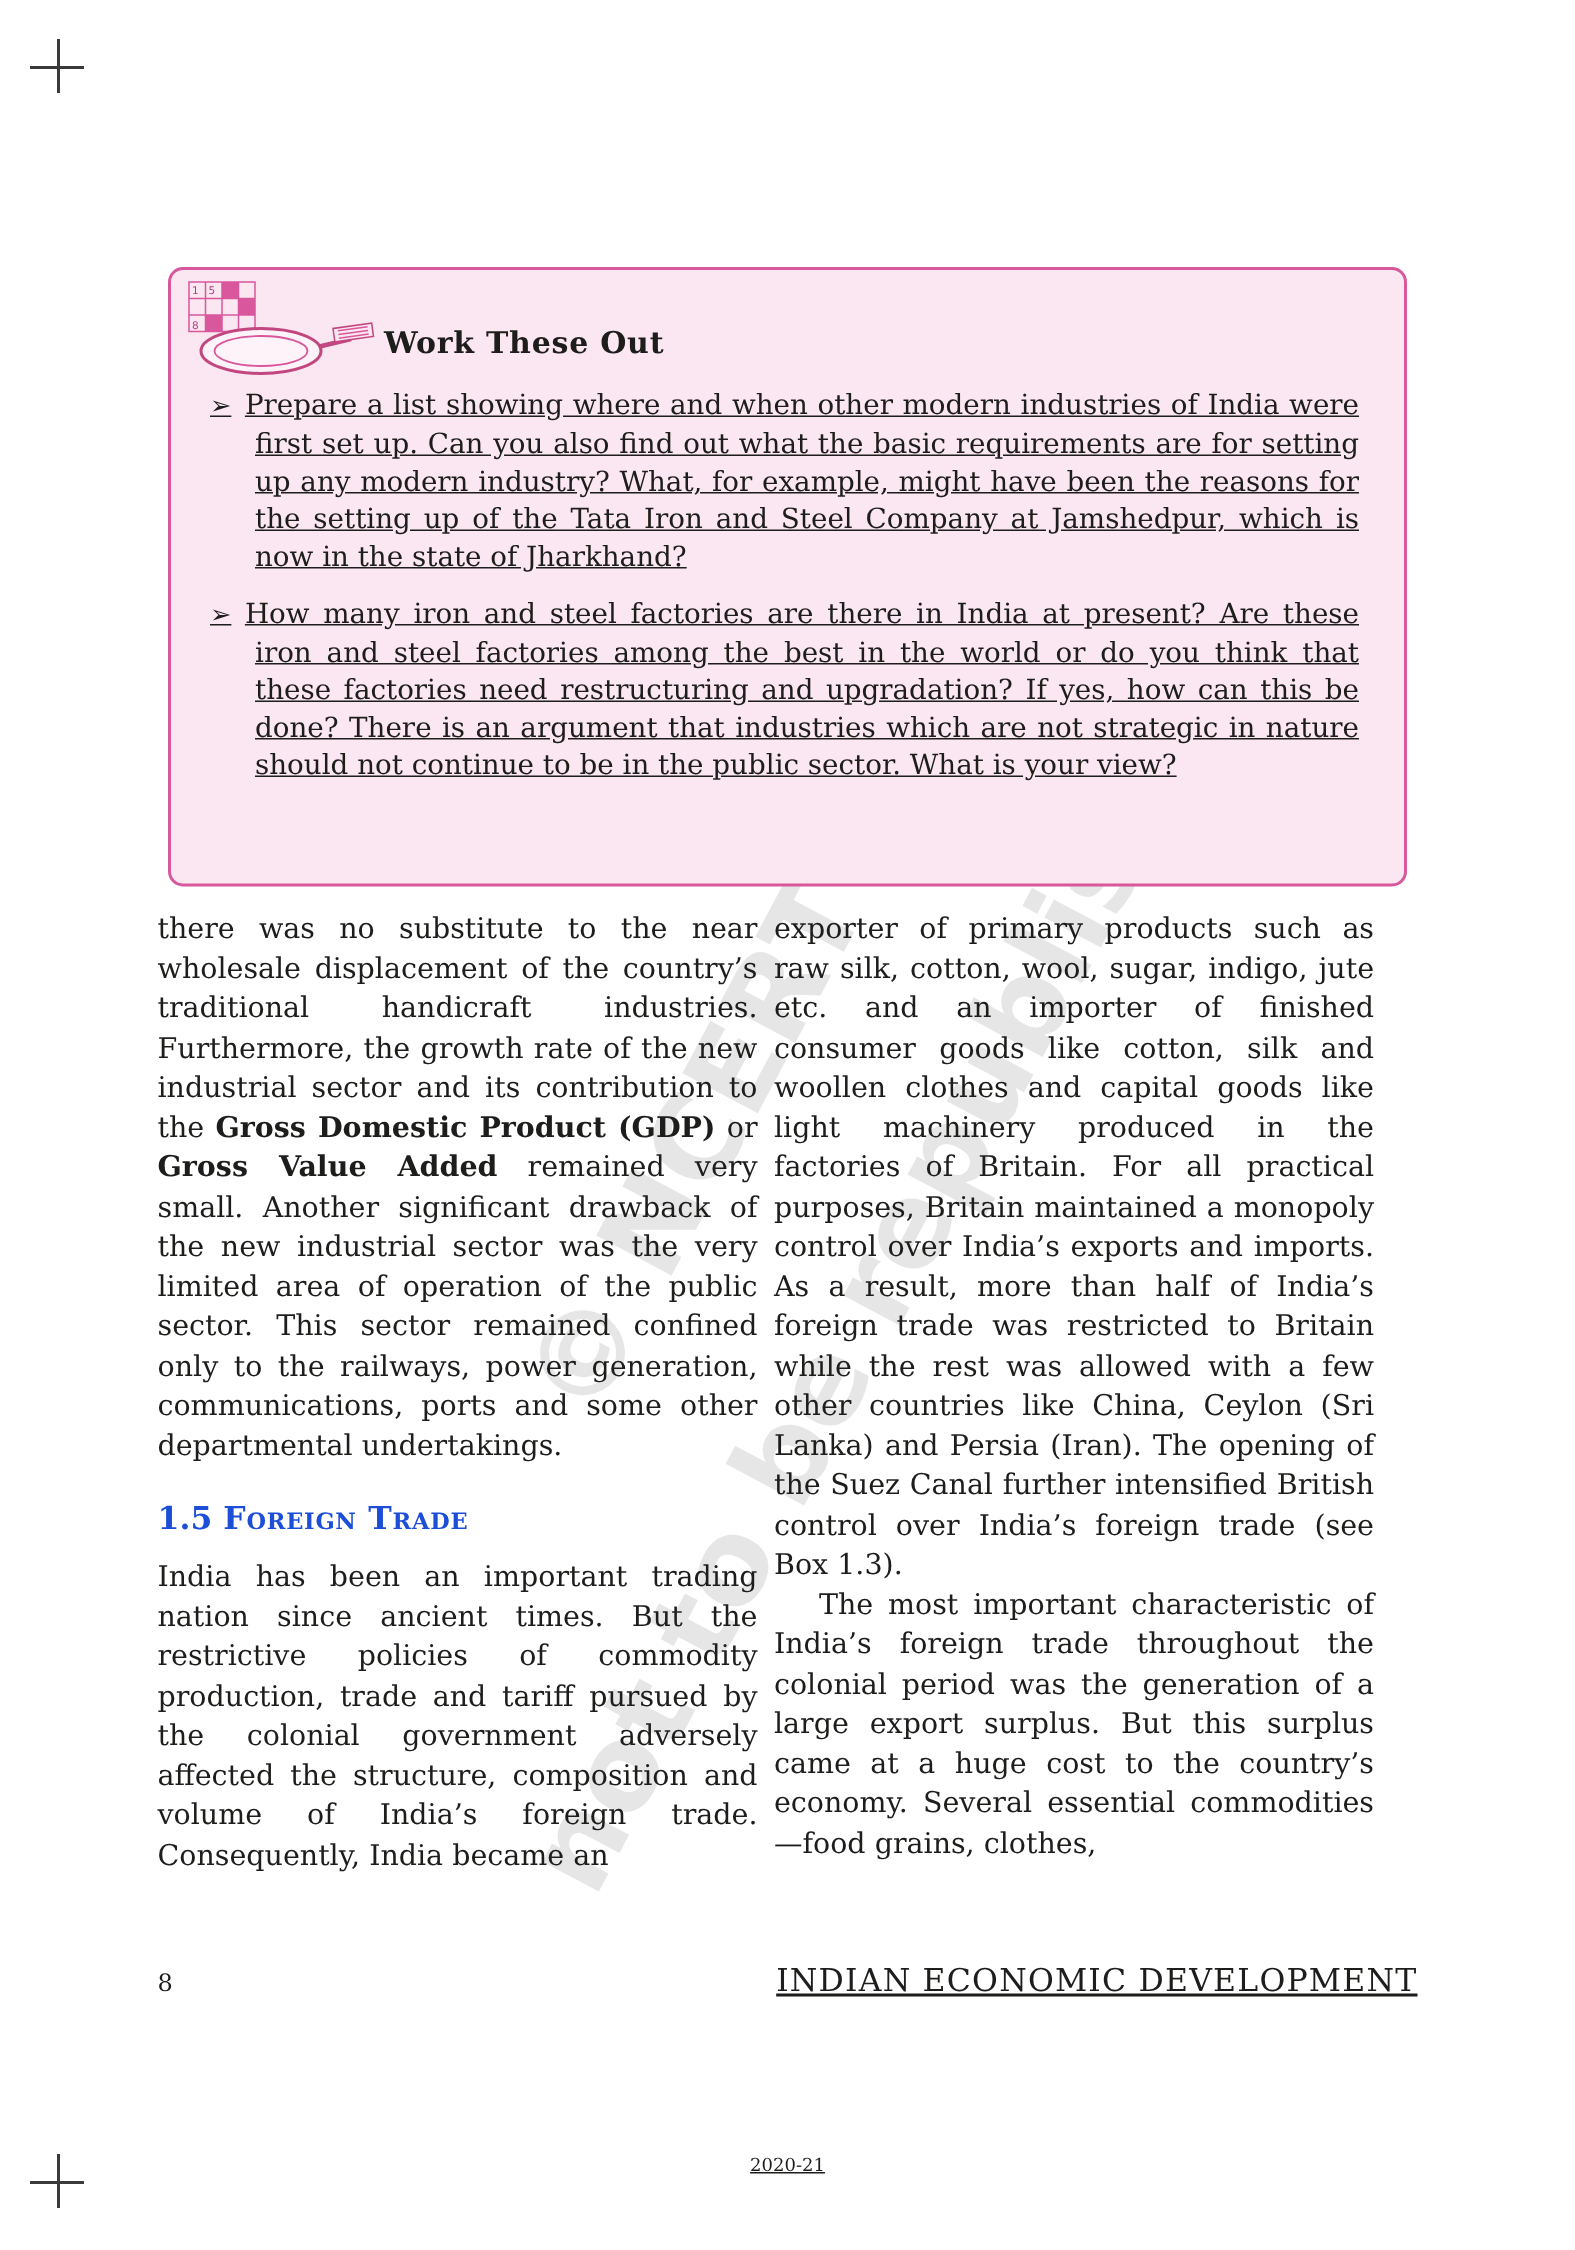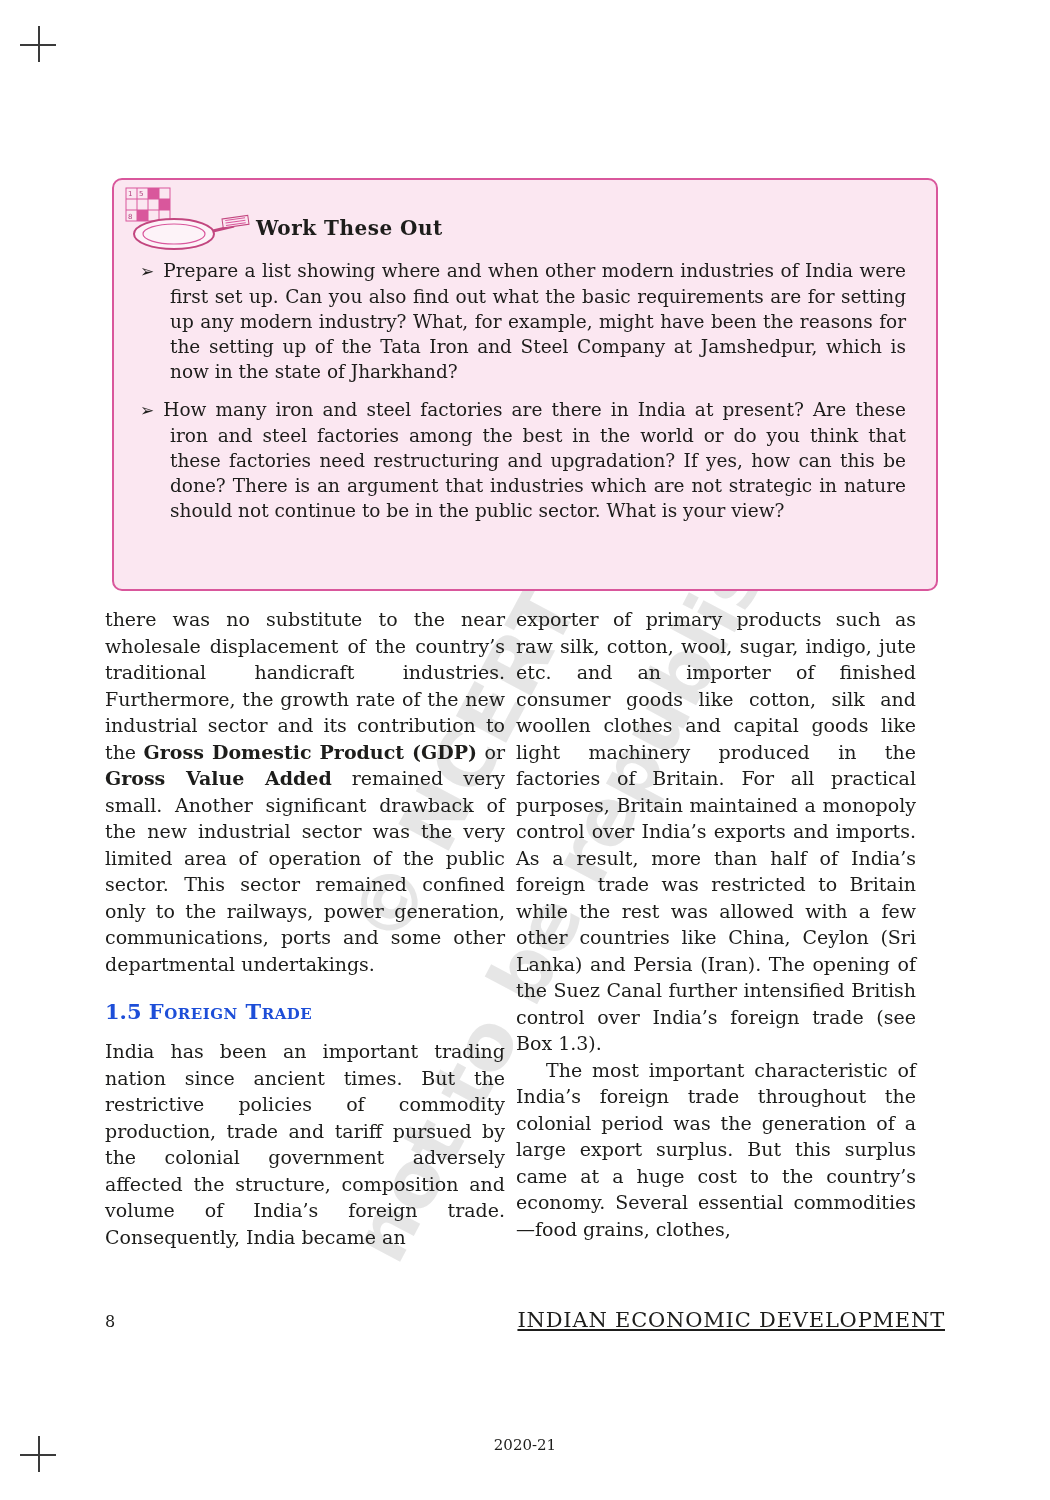--- a/index.html
+++ b/index.html
@@ -33,21 +33,21 @@
   .work-box {
     position: absolute; left: 112px; top: 178px; width: 826px; height: 413px;
     background: #fbe7f1; border: 2.5px solid #d9579c; border-radius: 10px;
     padding: 10px 30px 10px 26px;
   }
   .work-box .icon-wrap { position: absolute; left: 8px; top: 6px; width: 130px; height: 66px; }
   .work-box .box-title {
     margin-left: 116px; padding-top: 26px; padding-bottom: 14px;
     font-size: 20px; font-weight: bold; letter-spacing: 0.5px;
   }
-  .work-bullets { list-style: none; margin-top: 4px; }
+  .work-bullets { list-style: none; margin-top: 4px; text-decoration: underline; }
   .work-bullets li {
     font-size: 18.5px; line-height: 25px; text-align: justify;
     padding-left: 30px; text-indent: -30px; margin-bottom: 13px;
   }
   .work-bullets li .arrow {
     font-family: "DejaVu Sans", sans-serif; font-size: 17px;
     margin-right: 9px; color: #1d1d1b;
   }
 
   
@@ -67,22 +67,23 @@
 
   
   .footer-row {
     position: absolute; left: 105px; top: 1308px; width: 840px;
     display: flex; justify-content: space-between; align-items: baseline;
     font-size: 16px;
   }
   .footer-right { letter-spacing: 0.8px; font-size: 21px; text-decoration: underline; }
   .year-line {
     position: absolute; left: 0; top: 1436px; width: 1050px;
-    text-align: center; font-size: 15px;
+    text-align: center; font-size: 12px;
     font-family: "DejaVu Serif", serif;
+    text-decoration: underline;
   }
 </style>
 </head>
 <body>
 
 <div class="crop crop-tl"></div>
 <div class="crop crop-bl"></div>
 
 <div class="watermark">
   <span>© NCERT</span>

